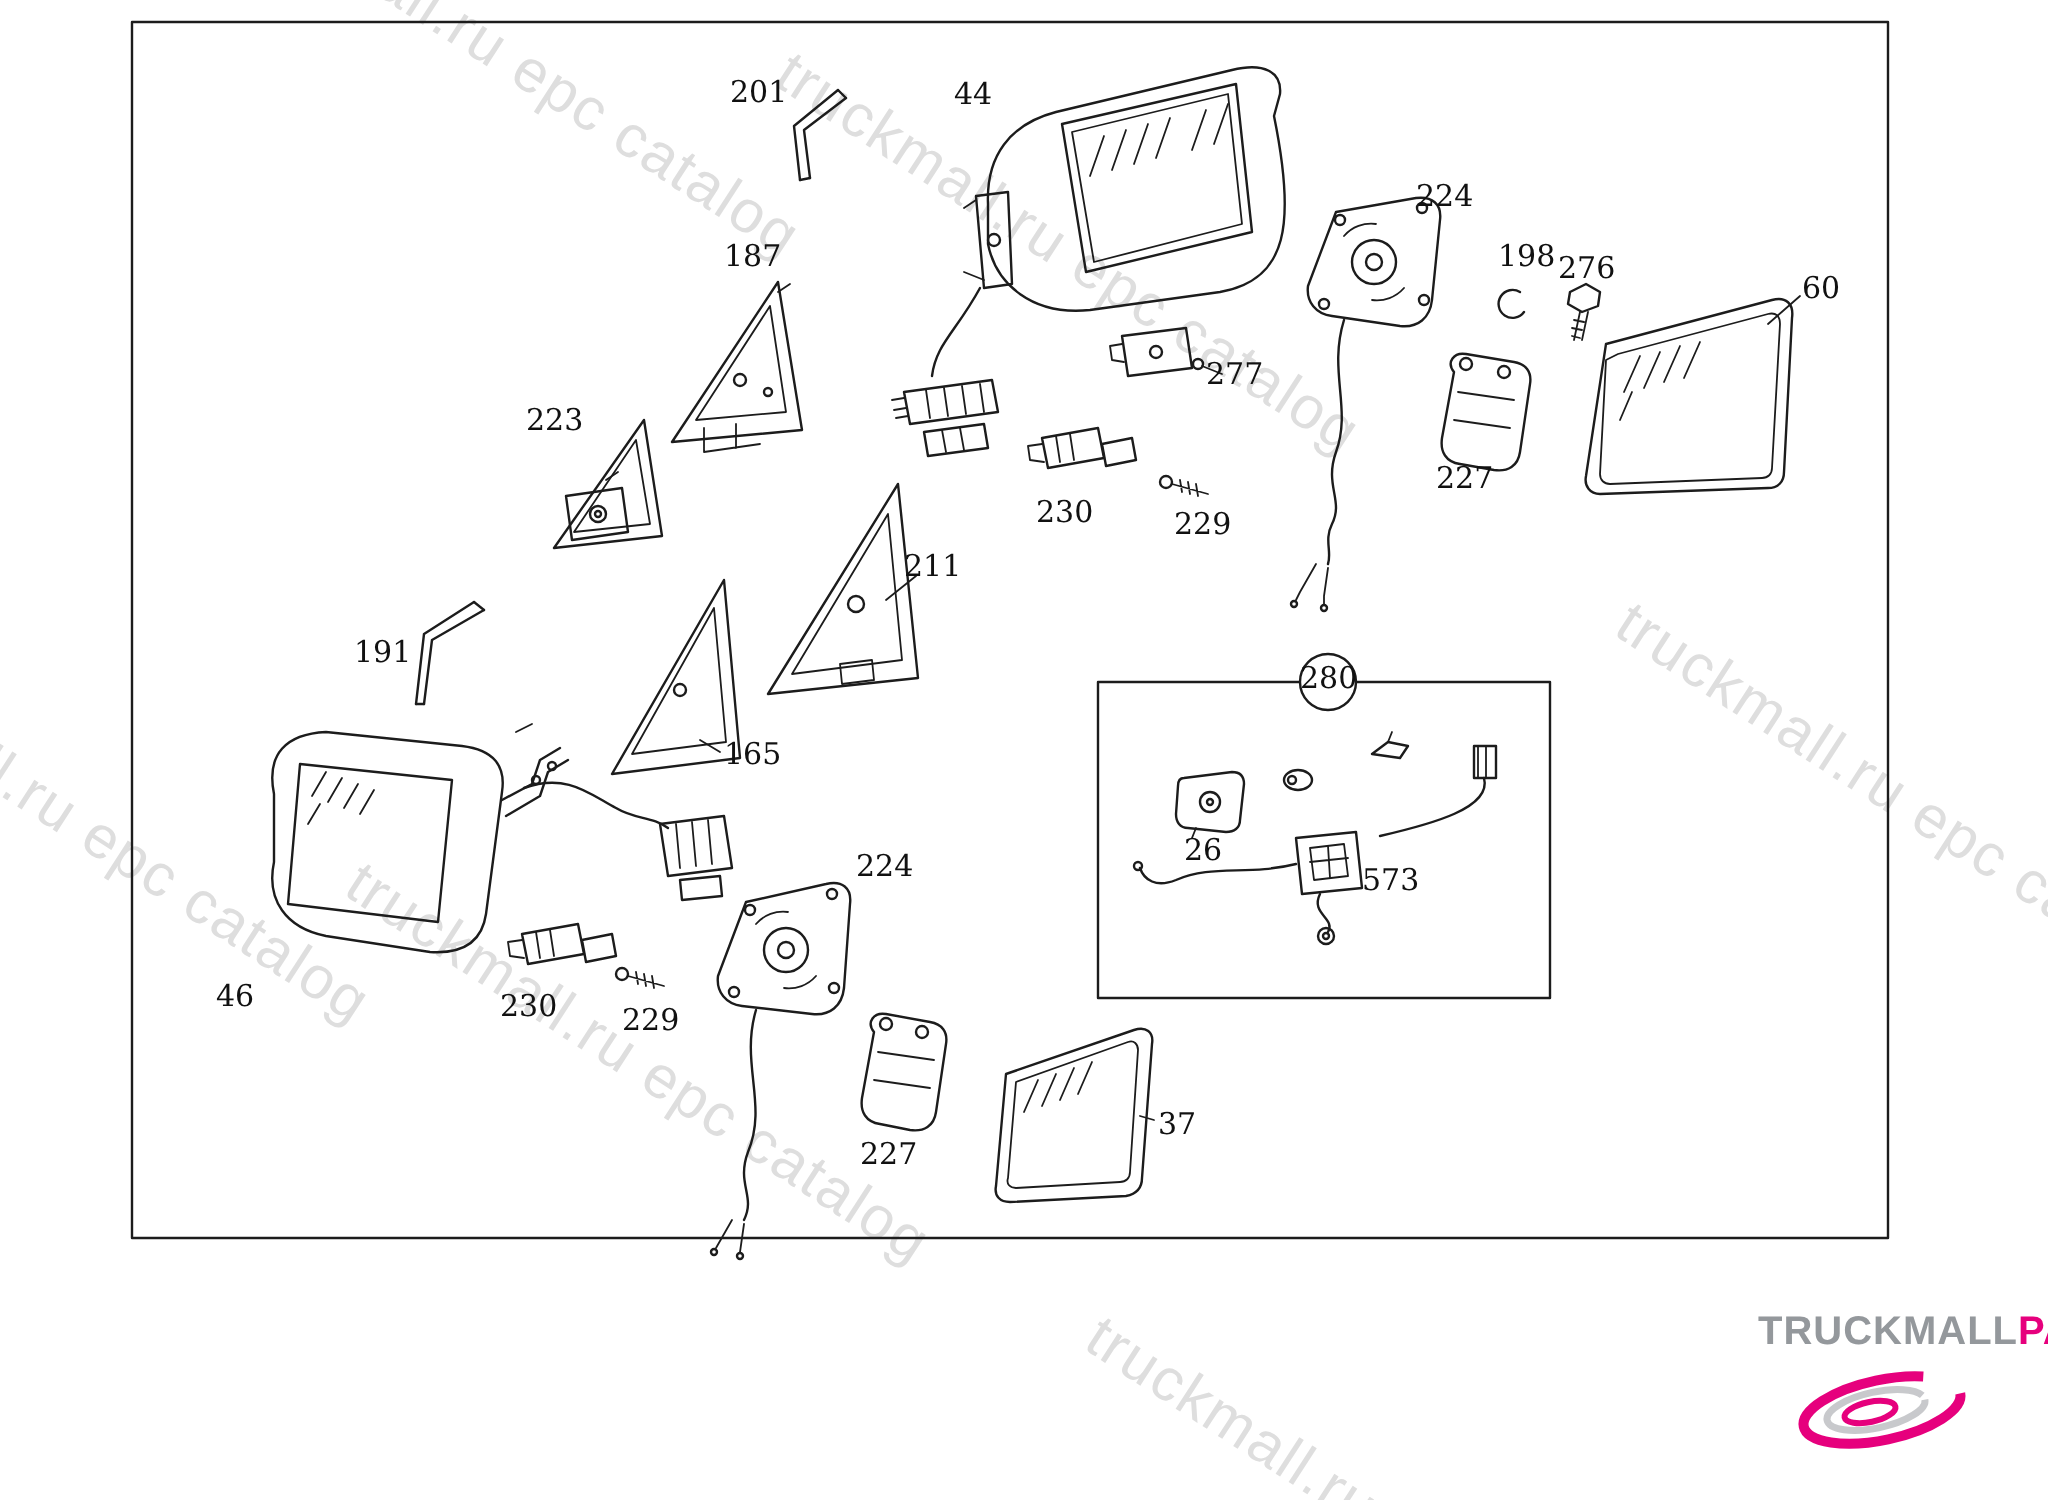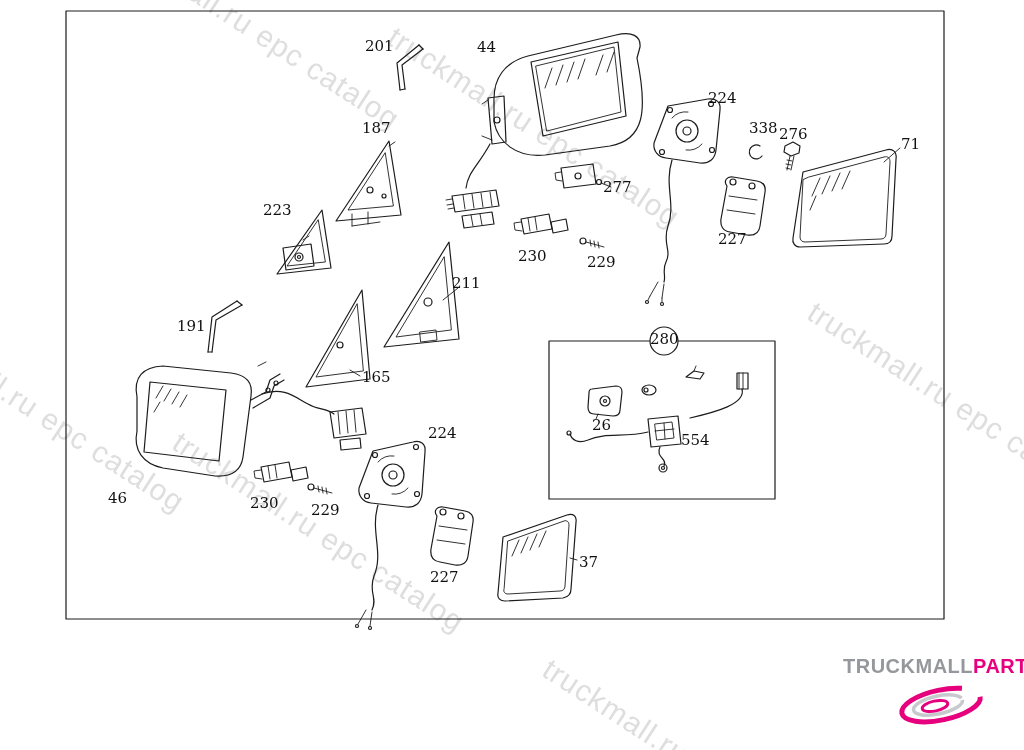--- a/index.html
+++ b/index.html
@@ -16,21 +16,21 @@
   #art .thin{stroke-width:0.9;}
   #art .whitefill{fill:#ffffff;}
   
   .callout{position:absolute;font-family:"DejaVu Serif",serif;font-size:15px;
            color:#111;white-space:nowrap;}
   .callout.circled{width:28px;text-align:center;}
   
   #logo{position:absolute;left:843px;top:655px;width:181px;height:90px;}
   #logo .brand{font-weight:bold;font-size:20px;letter-spacing:.5px;
                font-family:"Liberation Sans",sans-serif;}
-  #logo .gray{color:#94989c;}
+  #logo .gray{color:#94989c;margin-left:36px;}
   #logo .pink{color:#e6007d;}
   #logo svg{position:absolute;left:40px;top:22px;}
 </style>
 </head>
 <body>
 
 <div id="page">
 
   <div class="wm" style="left:120px;top:-78px">truckmall.ru epc catalog</div>
   <div class="wm" style="left:400px;top:20px">truckmall.ru epc catalog</div>
@@ -250,39 +250,39 @@
       <circle cx="311" cy="487" r="3"></circle>
       <path class="thin" d="M314,488 L332,493 M318,486 L319,492 M322,487 L323,493 M326,488 L327,494"></path>
     </g>
   </svg>
 
   <span class="callout" style="left:365px;top:37px">201</span>
   <span class="callout" style="left:477px;top:38px">44</span>
   <span class="callout" style="left:362px;top:119px">187</span>
   <span class="callout" style="left:263px;top:201px">223</span>
   <span class="callout" style="left:708px;top:89px">224</span>
-  <span class="callout" style="left:749px;top:119px">338</span>
+  <span class="callout" style="left:749px;top:119px">198</span>
   <span class="callout" style="left:779px;top:125px">276</span>
-  <span class="callout" style="left:901px;top:135px">71</span>
+  <span class="callout" style="left:901px;top:135px">60</span>
   <span class="callout" style="left:603px;top:178px">277</span>
   <span class="callout" style="left:518px;top:247px">230</span>
   <span class="callout" style="left:587px;top:253px">229</span>
   <span class="callout" style="left:718px;top:230px">227</span>
   <span class="callout" style="left:452px;top:274px">211</span>
   <span class="callout" style="left:177px;top:317px">191</span>
   <span class="callout" style="left:362px;top:368px">165</span>
   <span class="callout" style="left:108px;top:489px">46</span>
   <span class="callout" style="left:428px;top:424px">224</span>
   <span class="callout" style="left:250px;top:494px">230</span>
   <span class="callout" style="left:311px;top:501px">229</span>
   <span class="callout" style="left:430px;top:568px">227</span>
   <span class="callout" style="left:579px;top:553px">37</span>
   <span class="callout circled" style="left:650px;top:330px">280</span>
   <span class="callout" style="left:592px;top:416px">26</span>
-  <span class="callout" style="left:681px;top:431px">554</span>
+  <span class="callout" style="left:681px;top:431px">573</span>
 
   <div id="logo">
     <span class="brand gray">TRUCKMALL</span><span class="brand pink">PARTS</span>
     <svg width="120" height="64" viewBox="0 0 120 64">
       <ellipse cx="58" cy="28" rx="40" ry="15" transform="rotate(-12 58 28)" fill="none" stroke="#e6007d" stroke-width="5" stroke-dasharray="160 40"></ellipse>
       <ellipse cx="55" cy="28" rx="25" ry="9" transform="rotate(-12 55 28)" fill="none" stroke="#c8c9cc" stroke-width="3.5" stroke-dasharray="110 30"></ellipse>
       <ellipse cx="52" cy="29" rx="13" ry="5" transform="rotate(-12 52 29)" fill="none" stroke="#e6007d" stroke-width="3"></ellipse>
     </svg>
   </div>
 

